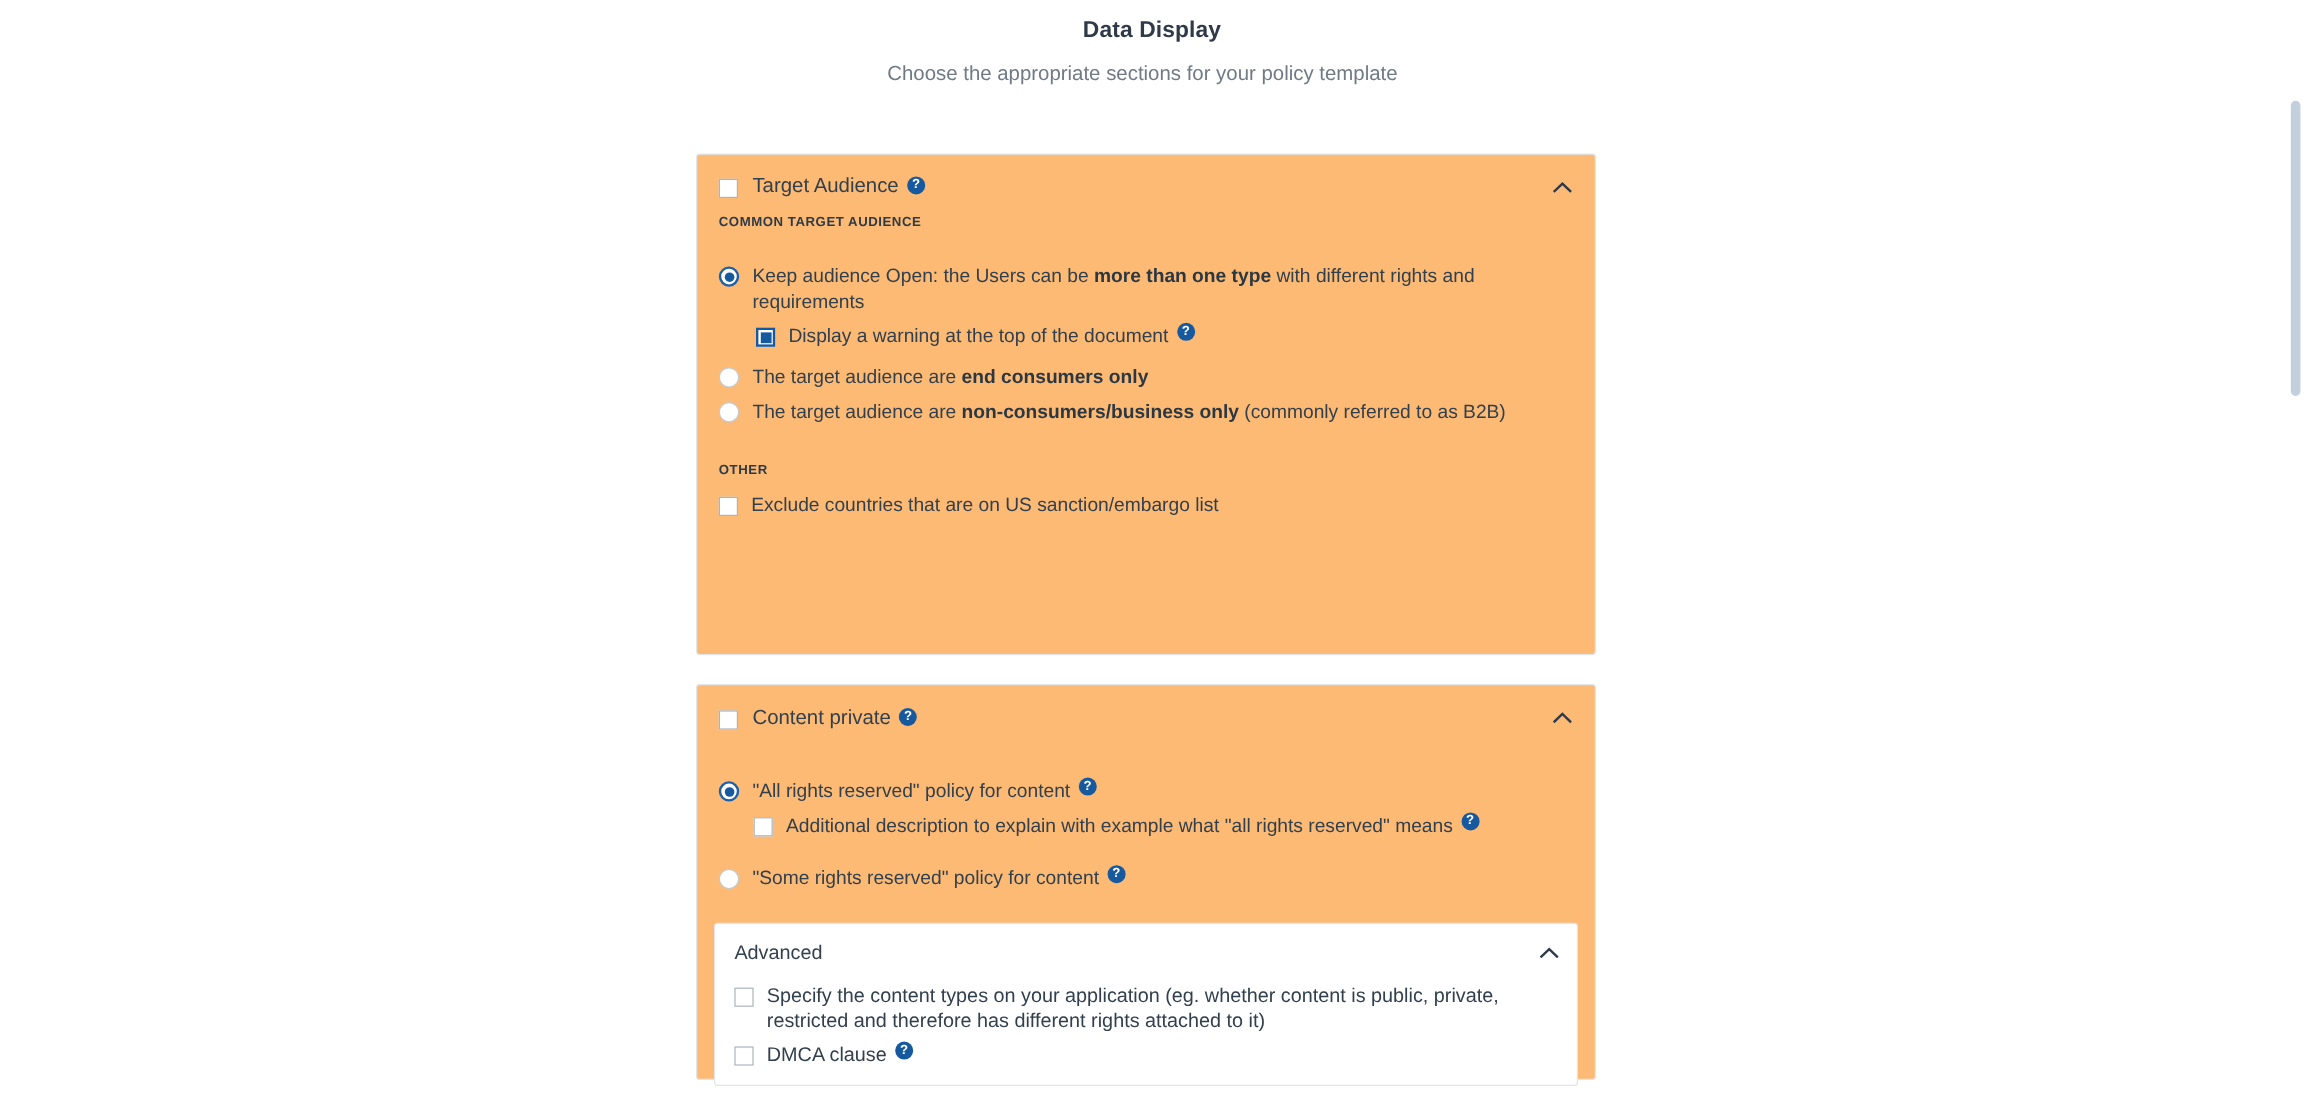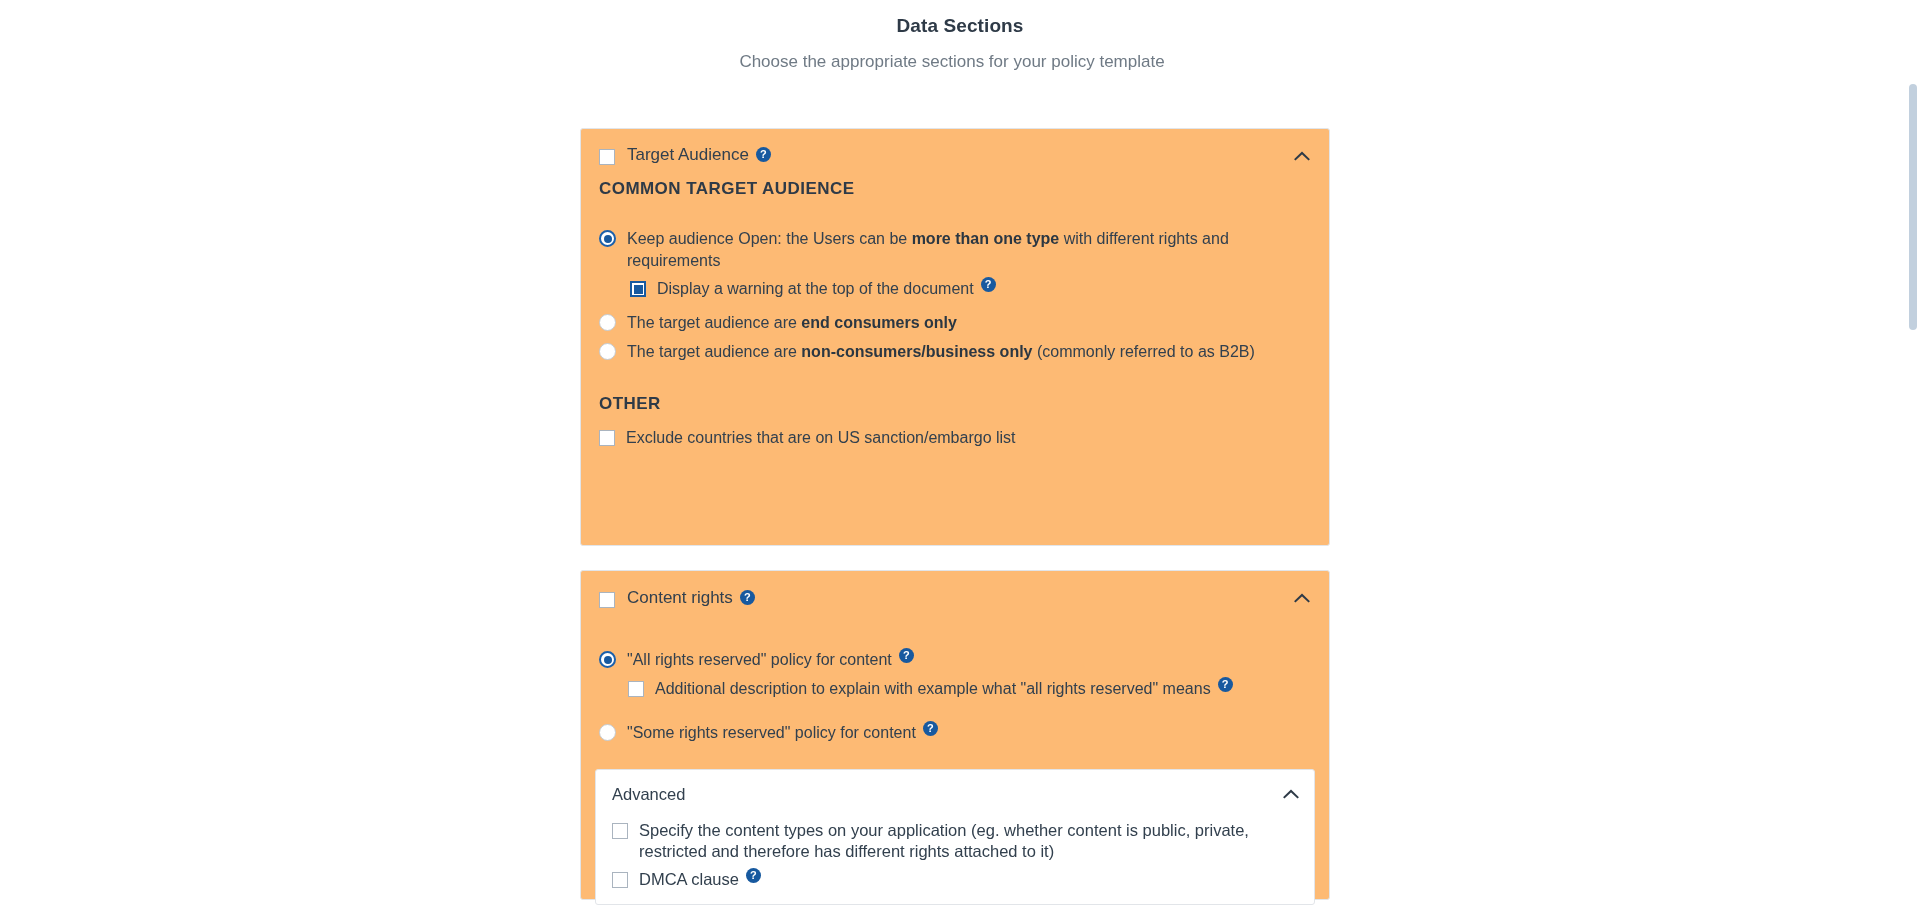--- a/index.html
+++ b/index.html
@@ -73,21 +73,21 @@
     height: 22px;
     display: flex;
     align-items: center;
     justify-content: center;
     cursor: pointer;
   }
   .chevron svg { display: block; }
 
   
   .group-label {
-    font-size: 17px;
+    font-size: 11px;
     font-weight: bold;
     color: #2e3a47;
     letter-spacing: 0.45px;
     padding: 0 18px;
     margin-top: 10px;
   }
 
   
   .opt-list { padding: 0 18px; }
   .opt-row {
@@ -221,21 +221,21 @@
     border-radius: 5px;
     cursor: pointer;
   }
 </style>
 </head>
 <body>
 
 <div class="page">
 
   <div class="header">
-    <h1 class="page-title">Data Sections</h1>
+    <h1 class="page-title">Data Display</h1>
     <p class="page-subtitle">Choose the appropriate sections for your policy template</p>
   </div>
 
   <div class="card-wrap" style="top:128px;">
     <div class="card" style="height:418px;">
 
       <div class="card-header">
         <span class="cbox"></span>
         <span class="card-title">Target Audience</span>
         <span class="help">?</span>
@@ -282,21 +282,21 @@
       </div>
 
     </div>
   </div>
 
   <div class="card-wrap" style="top:570px;">
     <div class="card" style="height:330px;">
 
       <div class="card-header" style="padding-top:17px;">
         <span class="cbox"></span>
-        <span class="card-title">Content rights</span>
+        <span class="card-title">Content private</span>
         <span class="help">?</span>
         <span class="chevron">
           <svg width="16" height="10" viewBox="0 0 16 10">
               <path d="M1.5 8.2 L8 2 L14.5 8.2" stroke="#2e3a47" stroke-width="2" fill="none" stroke-linecap="square"></path>
             </svg>
         </span>
       </div>
 
       <div class="opt-list" style="margin-top:33px;">
 

